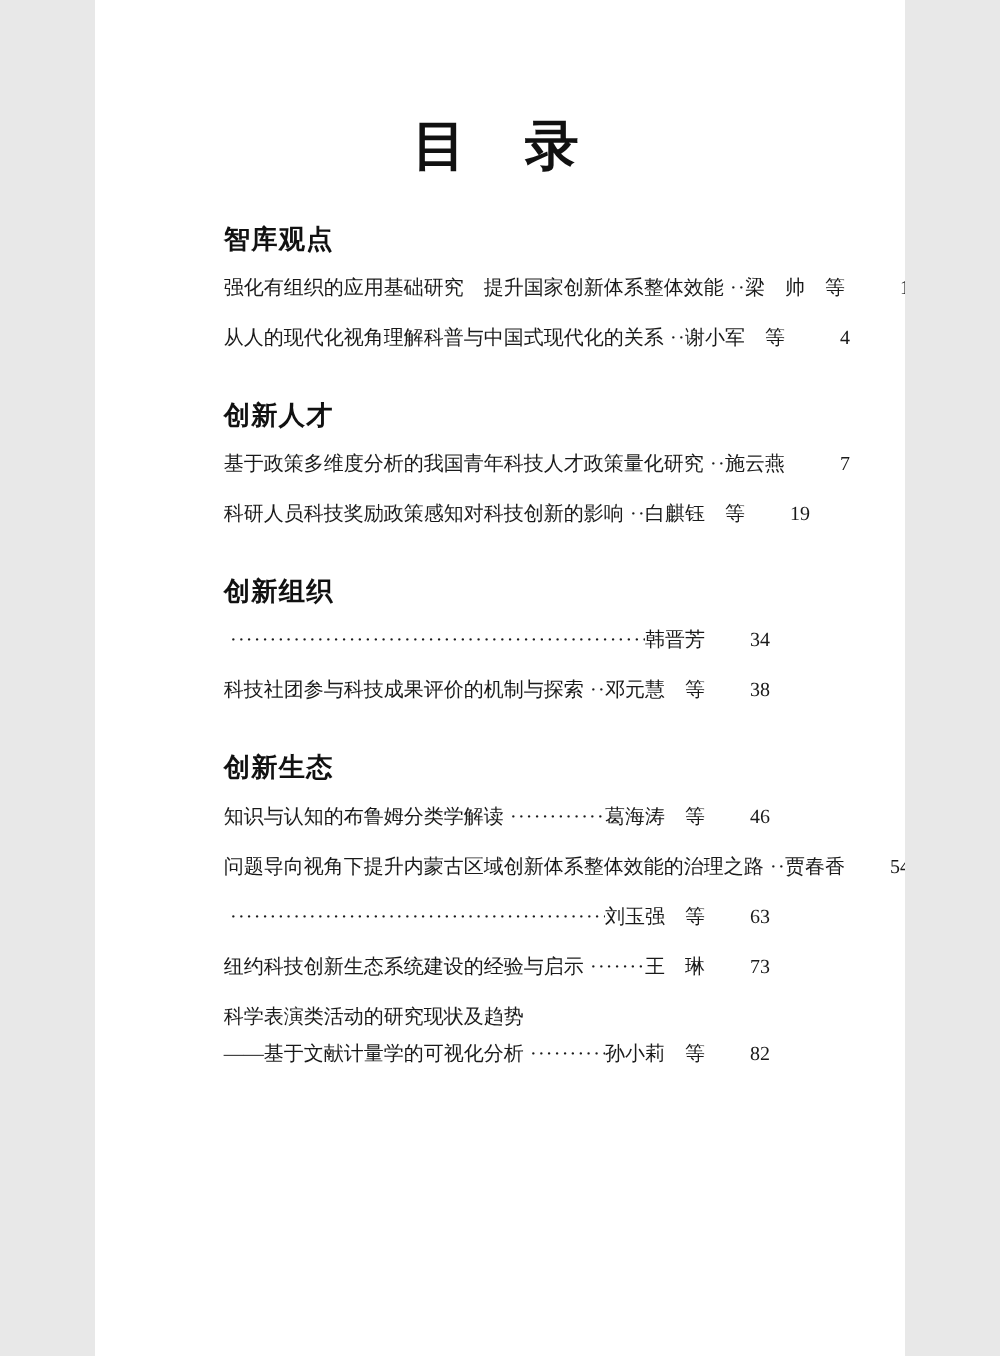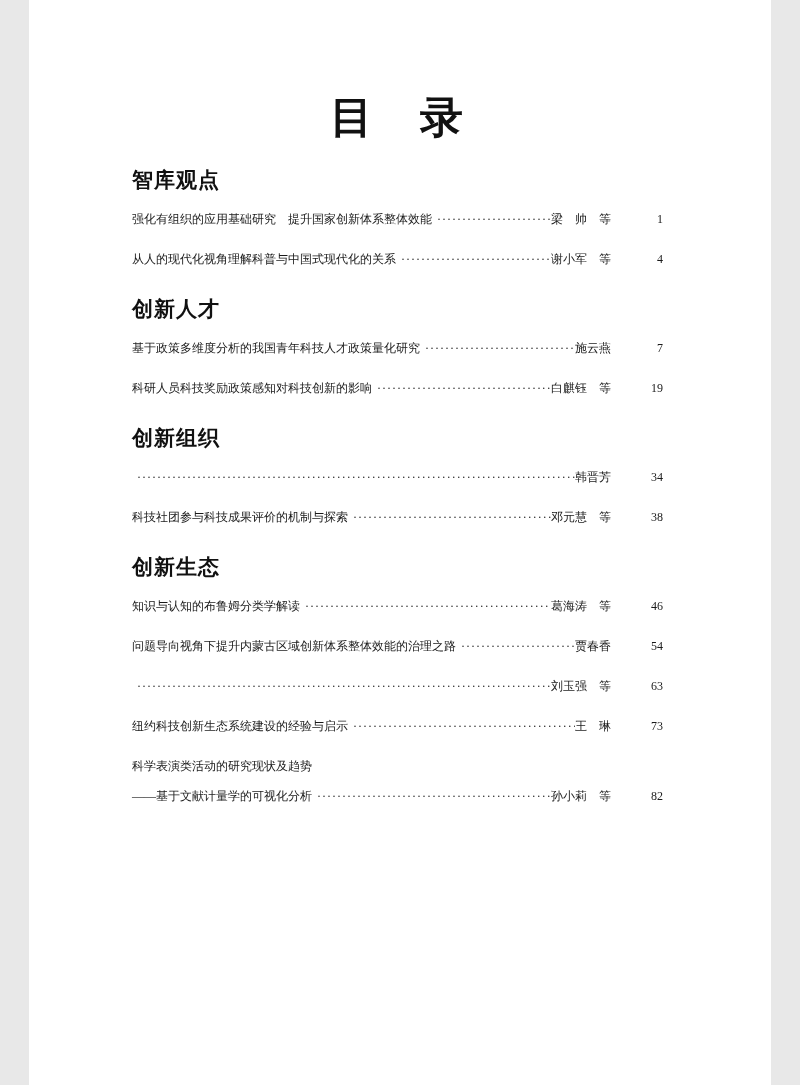--- a/index.html
+++ b/index.html
@@ -1,50 +1,50 @@
 <!DOCTYPE html>
 <html lang="zh"><head>
 <meta charset="utf-8">
 <style>
   html, body { margin: 0; padding: 0; background: #e8e8e8; }
   .page {
     position: relative;
-    width: 742px;
+    width: 648px;
     height: 1085px;
     margin: 0 auto;
     background: #ffffff;
     color: #1a1a1a;
     font-family: "Liberation Serif", serif;
     overflow: hidden;
     box-sizing: border-box;
     padding: 0 108px 0 103px;
   }
   .doc-title {
     margin: 94px 0 0 0;
     text-align: center;
     font-family: "Liberation Sans", sans-serif;
     font-weight: bold;
     font-size: 43px;
     line-height: 46px;
     letter-spacing: 2px;
     color: #111;
   }
-  .section { margin-top: 28px; }
+  .section { margin-top: 40px; }
   .section-heading {
     font-family: "Liberation Sans", sans-serif;
     font-weight: bold;
     font-size: 21px;
     line-height: 24px;
     color: #111;
     letter-spacing: 1px;
   }
   .row {
     display: flex;
     align-items: baseline;
-    font-size: 12px;
+    font-size: 16px;
     line-height: 20px;
     margin-top: 20px;
   }
   .row.first { margin-top: 17px; }
   .row.pre-row { margin-bottom: -5px; align-items: flex-end; }
   .row.cont-row { margin-top: 15px; }
   .entry-title { flex-shrink: 0; white-space: nowrap; }
   .leader {
     flex: 1;
     overflow: hidden;

